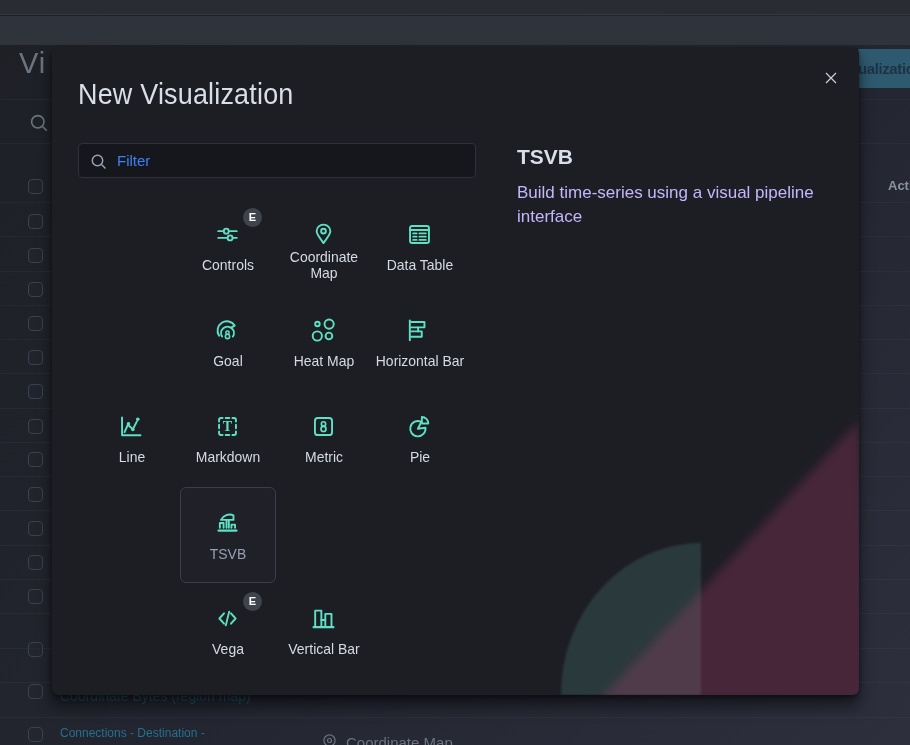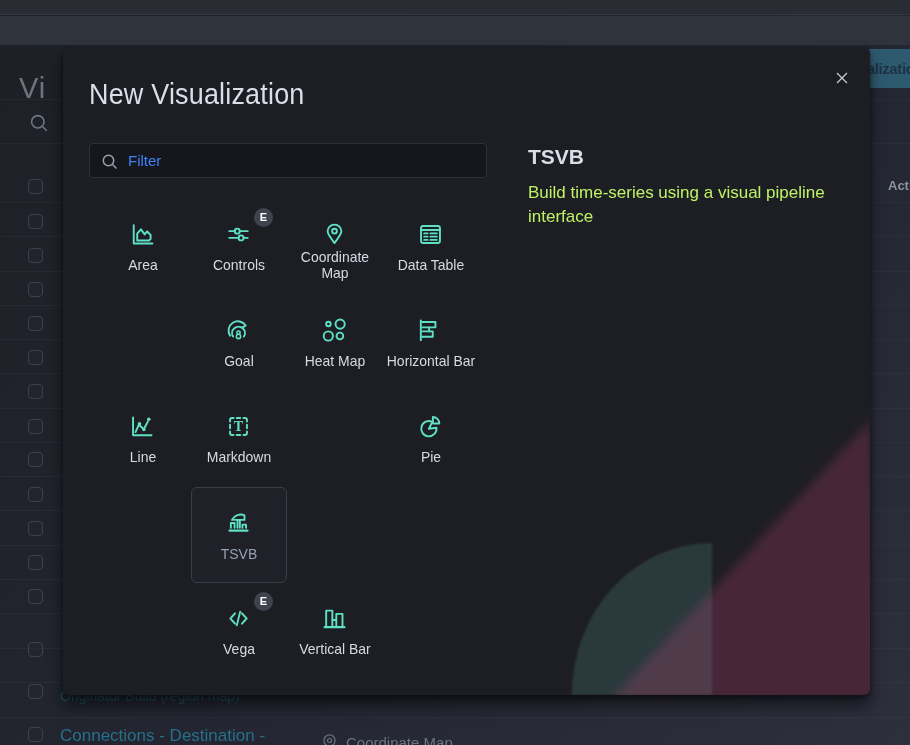--- a/index.html
+++ b/index.html
@@ -2,46 +2,46 @@
 <html><head>
 <meta charset="utf-8">
 <style>
   * { margin:0; padding:0; box-sizing:border-box; }
   html,body { width:910px; height:745px; overflow:hidden; background:#1f2127; font-family:"Liberation Sans", sans-serif; }
   .abs { position:absolute; }
   
   #page { position:absolute; inset:0; background:linear-gradient(135deg,#1e2026 0%,#232530 55%,#2d2f3d 100%); }
   #bar1 { position:absolute; left:0; top:0; width:910px; height:15px; background:#292c33; border-bottom:1px solid #343842; }
   #bar2 { position:absolute; left:0; top:16px; width:910px; height:29px; background:#2f333c; }
-  #vi { position:absolute; left:19px; top:47px; font-size:29px; color:#6e747e; letter-spacing:1px;margin-top:25px; }
+  #vi { position:absolute; left:19px; top:47px; font-size:29px; color:#6e747e; letter-spacing:1px; }
   .rowline { position:absolute; left:0; width:910px; height:1px; background:rgba(160,172,198,0.055); }
   .cb { position:absolute; width:15px; height:15px; border:1px solid #3b414e; border-radius:4px; background:rgba(36,39,48,0.35); }
   #newvisbtn { position:absolute; left:856px; top:49px; width:54px; height:39px; background:#2e5a6f; color:#1e3247; font-weight:bold; font-size:15px; letter-spacing:-0.4px; line-height:39px; overflow:hidden; border-radius:4px 0 0 4px; }
   #acti { position:absolute; left:888px; top:178px; color:#8a93a2; font-weight:bold; font-size:13px; }
   #link1 { position:absolute; left:60px; top:688px; color:#1d515f; font-size:14px; }
-  #link2 { position:absolute; left:60px; top:726px; color:#26708c; font-size:17px; }
+  #link2 { position:absolute; left:60px; top:726px; color:#26708c; font-size:12px; }
   #coordrow { position:absolute; left:346px; top:734px; color:#6b7380; font-size:15px; }
   
-  #modal { position:absolute; left:63px; top:47px; width:807px; height:648px; background:#1d1e24; border-radius:6px; box-shadow:0 11px 15px rgba(0,0,0,0.5), 0 2px 4px rgba(0,0,0,0.4); overflow:hidden; }
+  #modal { position:absolute; left:52px; top:47px; width:807px; height:648px; background:#1d1e24; border-radius:6px; box-shadow:0 11px 15px rgba(0,0,0,0.5), 0 2px 4px rgba(0,0,0,0.4); overflow:hidden; }
   #mtitle { position:absolute; left:26px; top:31px; font-size:29px; transform:scaleX(0.93); transform-origin:0 0; font-weight:normal; color:#d9dee8; letter-spacing:0.2px; }
   #closex { position:absolute; left:771px; top:23px; width:16px; height:16px; }
   #filter { position:absolute; left:26px; top:96px; width:398px; height:35px; background:#16171c; border:1px solid #2e313b; border-radius:4px; }
   #filter .ph { position:absolute; left:38px; top:8px; font-size:15px; color:#3b82f6; }
   #filter svg { position:absolute; left:11px; top:9px; }
   
   .cell { position:absolute; width:96px; height:96px; text-align:center; }
   .cell .lbl { position:absolute; top:58px; width:100%; font-size:15px; color:#d5dae4; line-height:16px; transform:scaleX(0.93); transform-origin:50% 0; }
   .cell svg.icon { position:absolute; left:34px; top:22px; width:27px; height:27px; }
   .cell.sel { border:1px solid #3b3e48; border-radius:6px; background:#1f2028; }
   .cell.sel .lbl { color:#97a1b2; }
   .cell.sel svg.icon { left:33px; top:21px; }
   .badge { position:absolute; left:63px; top:9px; width:19px; height:19px; border-radius:50%; background:#3f434e; color:#fff; font-size:11px; font-weight:bold; line-height:19px; text-align:center; }
   
   #rt { position:absolute; left:465px; top:98px; font-size:21px; font-weight:bold; color:#d9dee8; }
-  #rd { position:absolute; left:465px; top:134px; width:322px; font-size:17px; color:#bef264; line-height:24px; }
+  #rd { position:absolute; left:465px; top:134px; width:322px; font-size:17px; color:#c4b5fd; line-height:24px; }
 </style>
 </head>
 <body>
 <div id="page">
   <div id="bar1"></div>
   <div id="bar2"></div>
   <div id="vi">Vi</div>
   <svg class="abs" style="left:29px;top:113px" width="21" height="21" viewBox="0 0 21 21" fill="none" stroke="#6d7584" stroke-width="1.6">
       <circle cx="8.8" cy="8.8" r="6.2"></circle>
       <path d="M13.5 13.5 L17.8 17.8"></path>
@@ -75,48 +75,41 @@
   <div class="cb" style="left:28px;top:452px"></div>
   <div class="cb" style="left:28px;top:487px"></div>
   <div class="cb" style="left:28px;top:521px"></div>
   <div class="cb" style="left:28px;top:555px"></div>
   <div class="cb" style="left:28px;top:589px"></div>
   <div class="cb" style="left:28px;top:642px"></div>
   <div class="cb" style="left:28px;top:684px"></div>
   <div class="cb" style="left:28px;top:727px"></div>
   <div id="acti">Acti</div>
   <div id="newvisbtn" style="padding-left:2px">ualization</div>
-  <div id="link1">Originator Build (region map)</div>
+  <div id="link1">Coordinate Bytes (region map)</div>
   <div id="link2">Connections - Destination -</div>
   <svg class="abs" style="left:323px;top:734px" width="14" height="11" viewBox="0 0 14 11" fill="none" stroke="#6b7380" stroke-width="1.2">
       <circle cx="6.5" cy="6.5" r="5.6"></circle>
       <circle cx="6.5" cy="6.5" r="2"></circle>
     </svg>
   <div id="coordrow">Coordinate Map</div>
 </div>
 <div id="modal">
   <div id="mtitle">New Visualization</div>
   <svg id="closex" viewBox="0 0 16 16" fill="none" stroke="#ccd2dd" stroke-width="1.15">
       <path d="M3 3 L13 13 M13 3 L3 13"></path>
     </svg>
   <div id="filter">
     <svg width="18" height="18" viewBox="0 0 18 18" fill="none" stroke="#98a1b2" stroke-width="1.5">
         <circle cx="7.5" cy="7.5" r="5.2"></circle>
         <path d="M11.5 11.5 L15.5 15.5"></path>
       </svg>
     <span class="ph">Filter</span>
   </div>
 
-  <div class="cell" style="left:32px;top:152px">
-      <svg class="icon" width="24" height="24" viewBox="0 0 24 24" fill="none" stroke="#5EE0C4" stroke-width="1.7" stroke-linecap="round" stroke-linejoin="round">
-        <path d="M4.2 3.8 V20 H20.8"></path>
-        <path d="M7.3 17.3 V11.2 L10.6 7.4 L14 11.9 L16.1 9.3 L19.2 12.4 V15.9 L17.8 17.3 Z"></path>
-      </svg>
-      <div class="lbl">Area</div>
-    </div>
   <div class="cell" style="left:128px;top:152px">
       <svg class="icon" width="24" height="24" viewBox="0 0 24 24" fill="none" stroke="#5EE0C4" stroke-width="1.7" stroke-linecap="round" stroke-linejoin="round">
         <path d="M3.8 9 H8.6 M13.2 9 H20.2"></path>
         <circle cx="10.9" cy="9" r="2.2"></circle>
         <path d="M3.8 15 H11.9 M16.7 15 H20.2"></path>
         <circle cx="14.3" cy="15" r="2.2"></circle>
       </svg>
       <div class="badge">E</div>
       <div class="lbl">Controls</div>
     </div>
@@ -171,20 +164,28 @@
         <circle cx="17.6" cy="5.6" r="1.6" fill="#5EE0C4" stroke="none"></circle>
       </svg>
       <div class="lbl">Line</div>
     </div>
   <div class="cell" style="left:128px;top:344px">
       <svg class="icon" width="24" height="24" viewBox="0 0 24 24" fill="none" stroke="#5EE0C4" stroke-width="1.7" stroke-linecap="round" stroke-linejoin="round">
         <path d="M4.5 7.6 V6.2 Q4.5 4.5 6.2 4.5 H7.6 M10.4 4.5 H13.6 M16.4 4.5 H17.8 Q19.5 4.5 19.5 6.2 V7.6 M19.5 10.4 V13.6 M19.5 16.4 V17.8 Q19.5 19.5 17.8 19.5 H16.4 M13.6 19.5 H10.4 M4.5 16.4 V17.8 Q4.5 19.5 6.2 19.5 H7.6 M4.5 13.6 V10.4"></path>
         <text x="12" y="16.3" text-anchor="middle" font-family="Liberation Serif, serif" font-weight="bold" font-size="12.5" fill="#5EE0C4" stroke="none">T</text>
       </svg>
       <div class="lbl">Markdown</div>
+    </div>
+  <div class="cell" style="left:224px;top:344px">
+      <svg class="icon" width="24" height="24" viewBox="0 0 24 24" fill="none" stroke="#5EE0C4" stroke-width="1.7" stroke-linecap="round" stroke-linejoin="round">
+        <rect x="4.4" y="4.4" width="15.2" height="15.2" rx="2.6"></rect>
+        <circle cx="12" cy="9.7" r="1.9" stroke-width="1.5"></circle>
+        <circle cx="12" cy="14.2" r="2.25" stroke-width="1.5"></circle>
+      </svg>
+      <div class="lbl">Metric</div>
     </div>
   <div class="cell" style="left:320px;top:344px">
       <svg class="icon" width="24" height="24" viewBox="0 0 24 24" fill="none" stroke="#5EE0C4" stroke-width="1.7" stroke-linecap="round" stroke-linejoin="round">
         <path d="M13.6 7.9 A6.8 6.8 0 1 0 17.3 13.1 L10.6 14 Z"></path>
         <path d="M14.1 9.3 V3.6 A5.7 5.7 0 0 1 19.8 9.3 Z"></path>
       </svg>
       <div class="lbl">Pie</div>
     </div>
   <div class="cell sel" style="left:128px;top:440px">
       <svg class="icon" width="24" height="24" viewBox="0 0 24 24" fill="none" stroke="#5EE0C4" stroke-width="1.7" stroke-linecap="round" stroke-linejoin="round">

